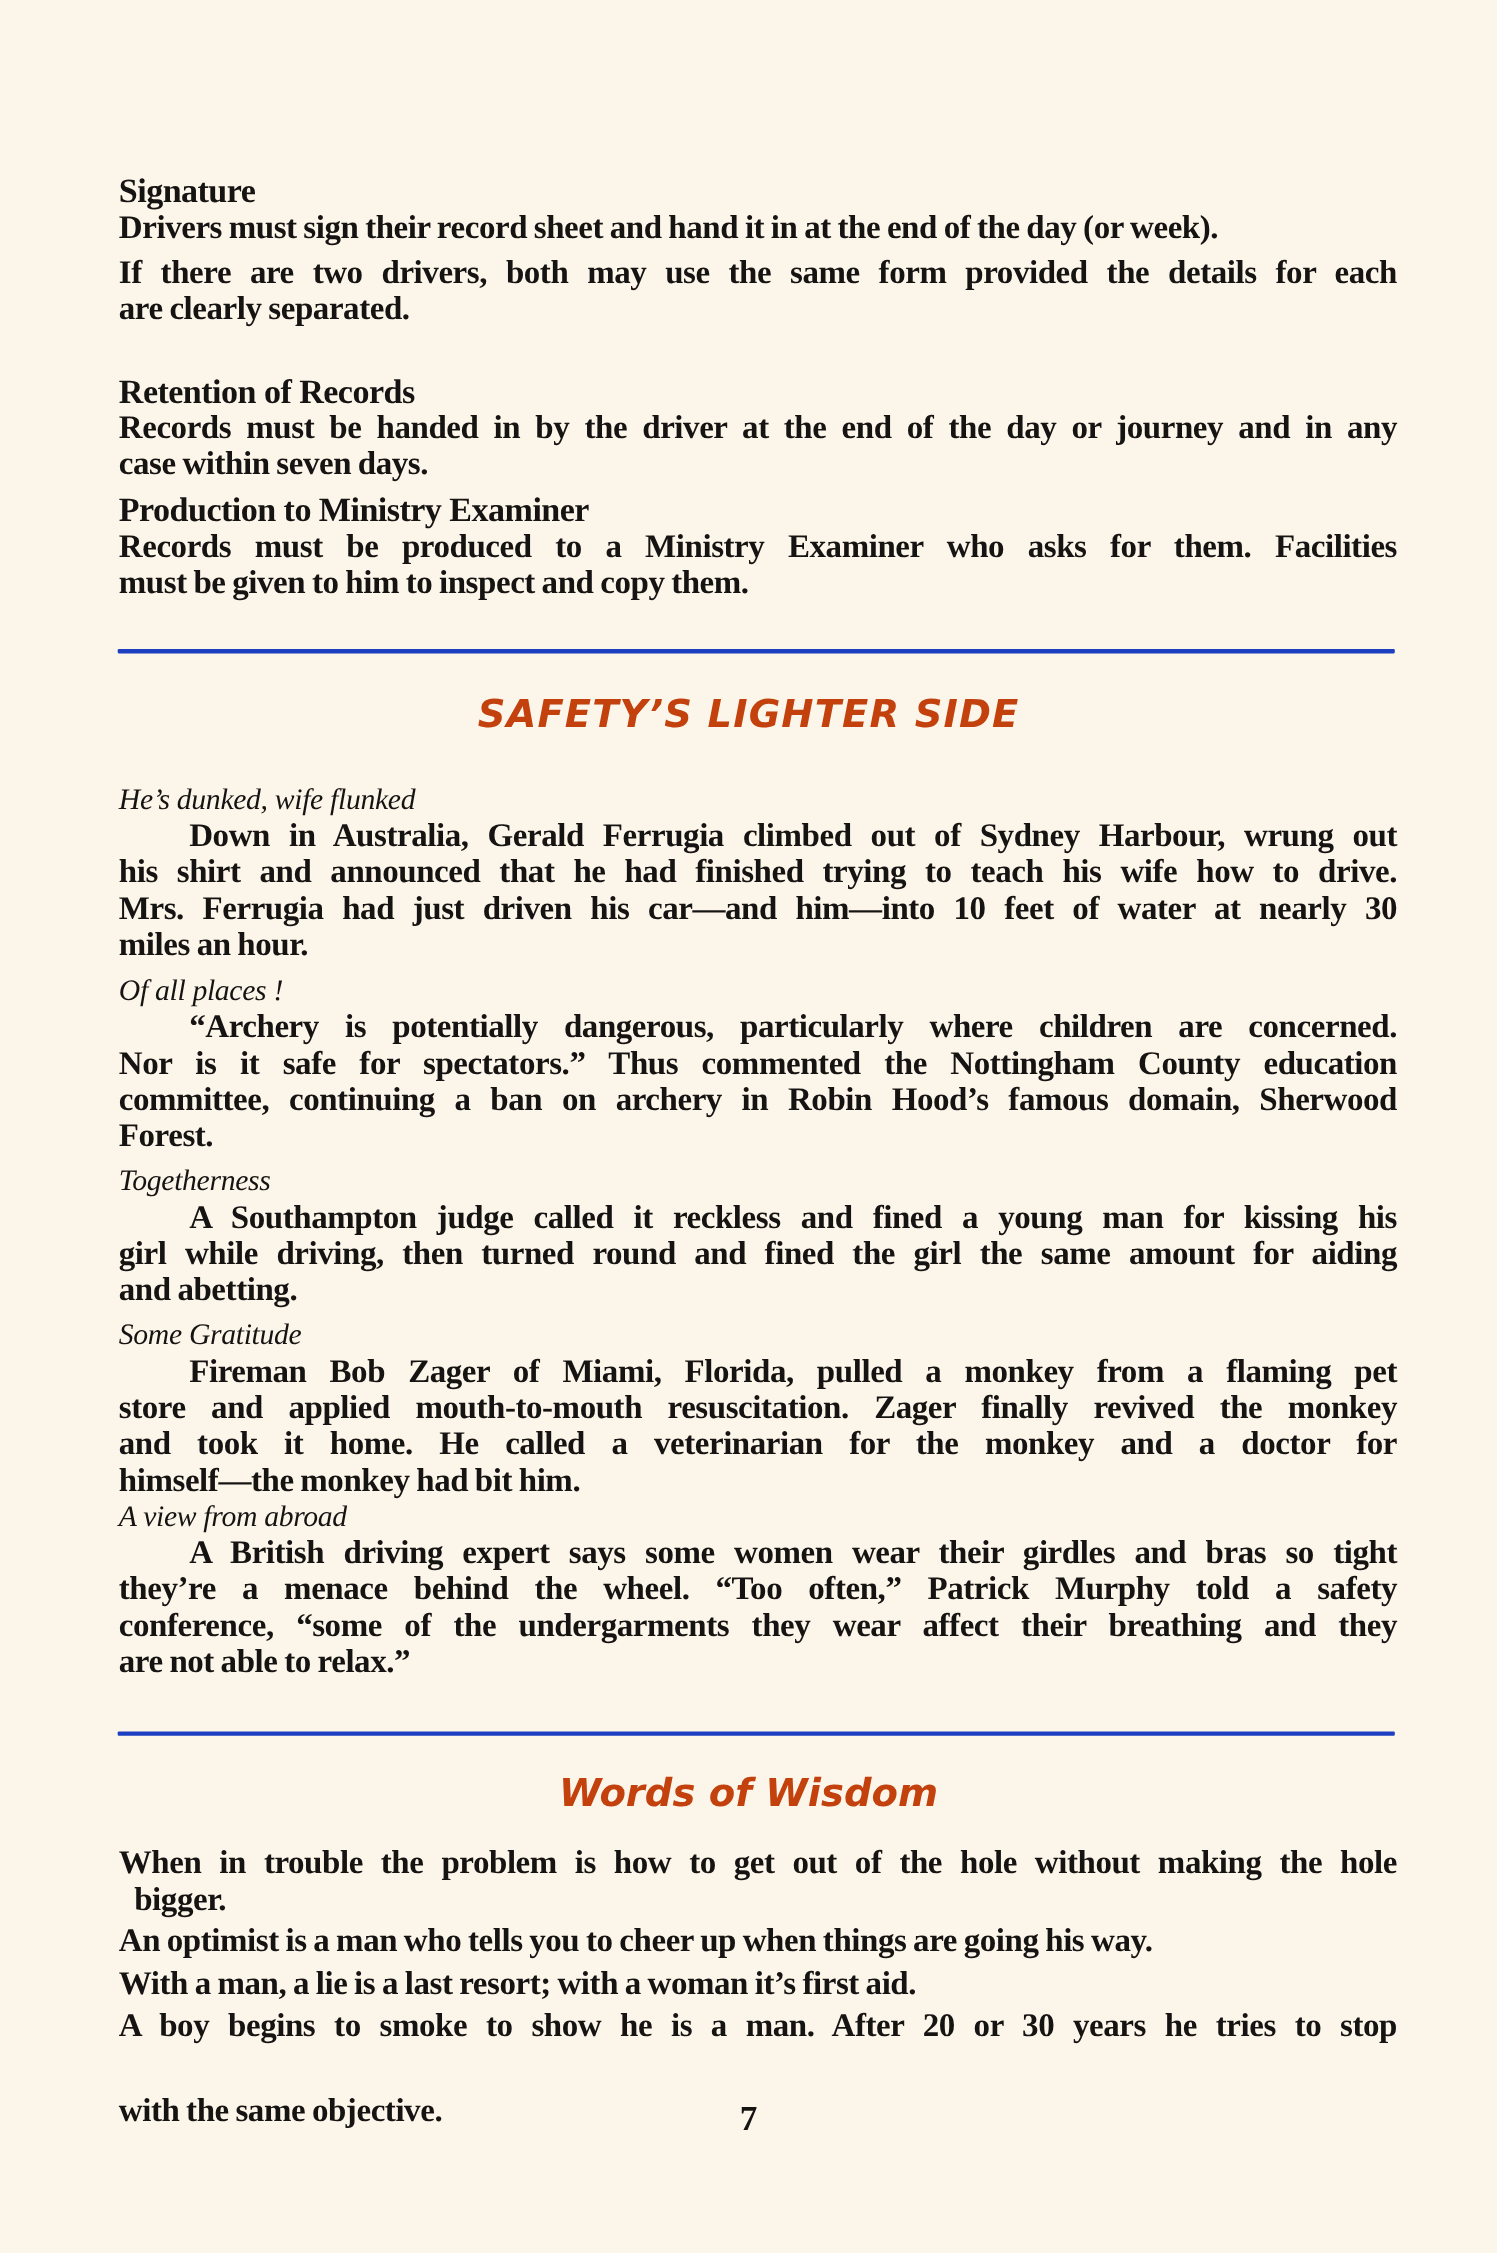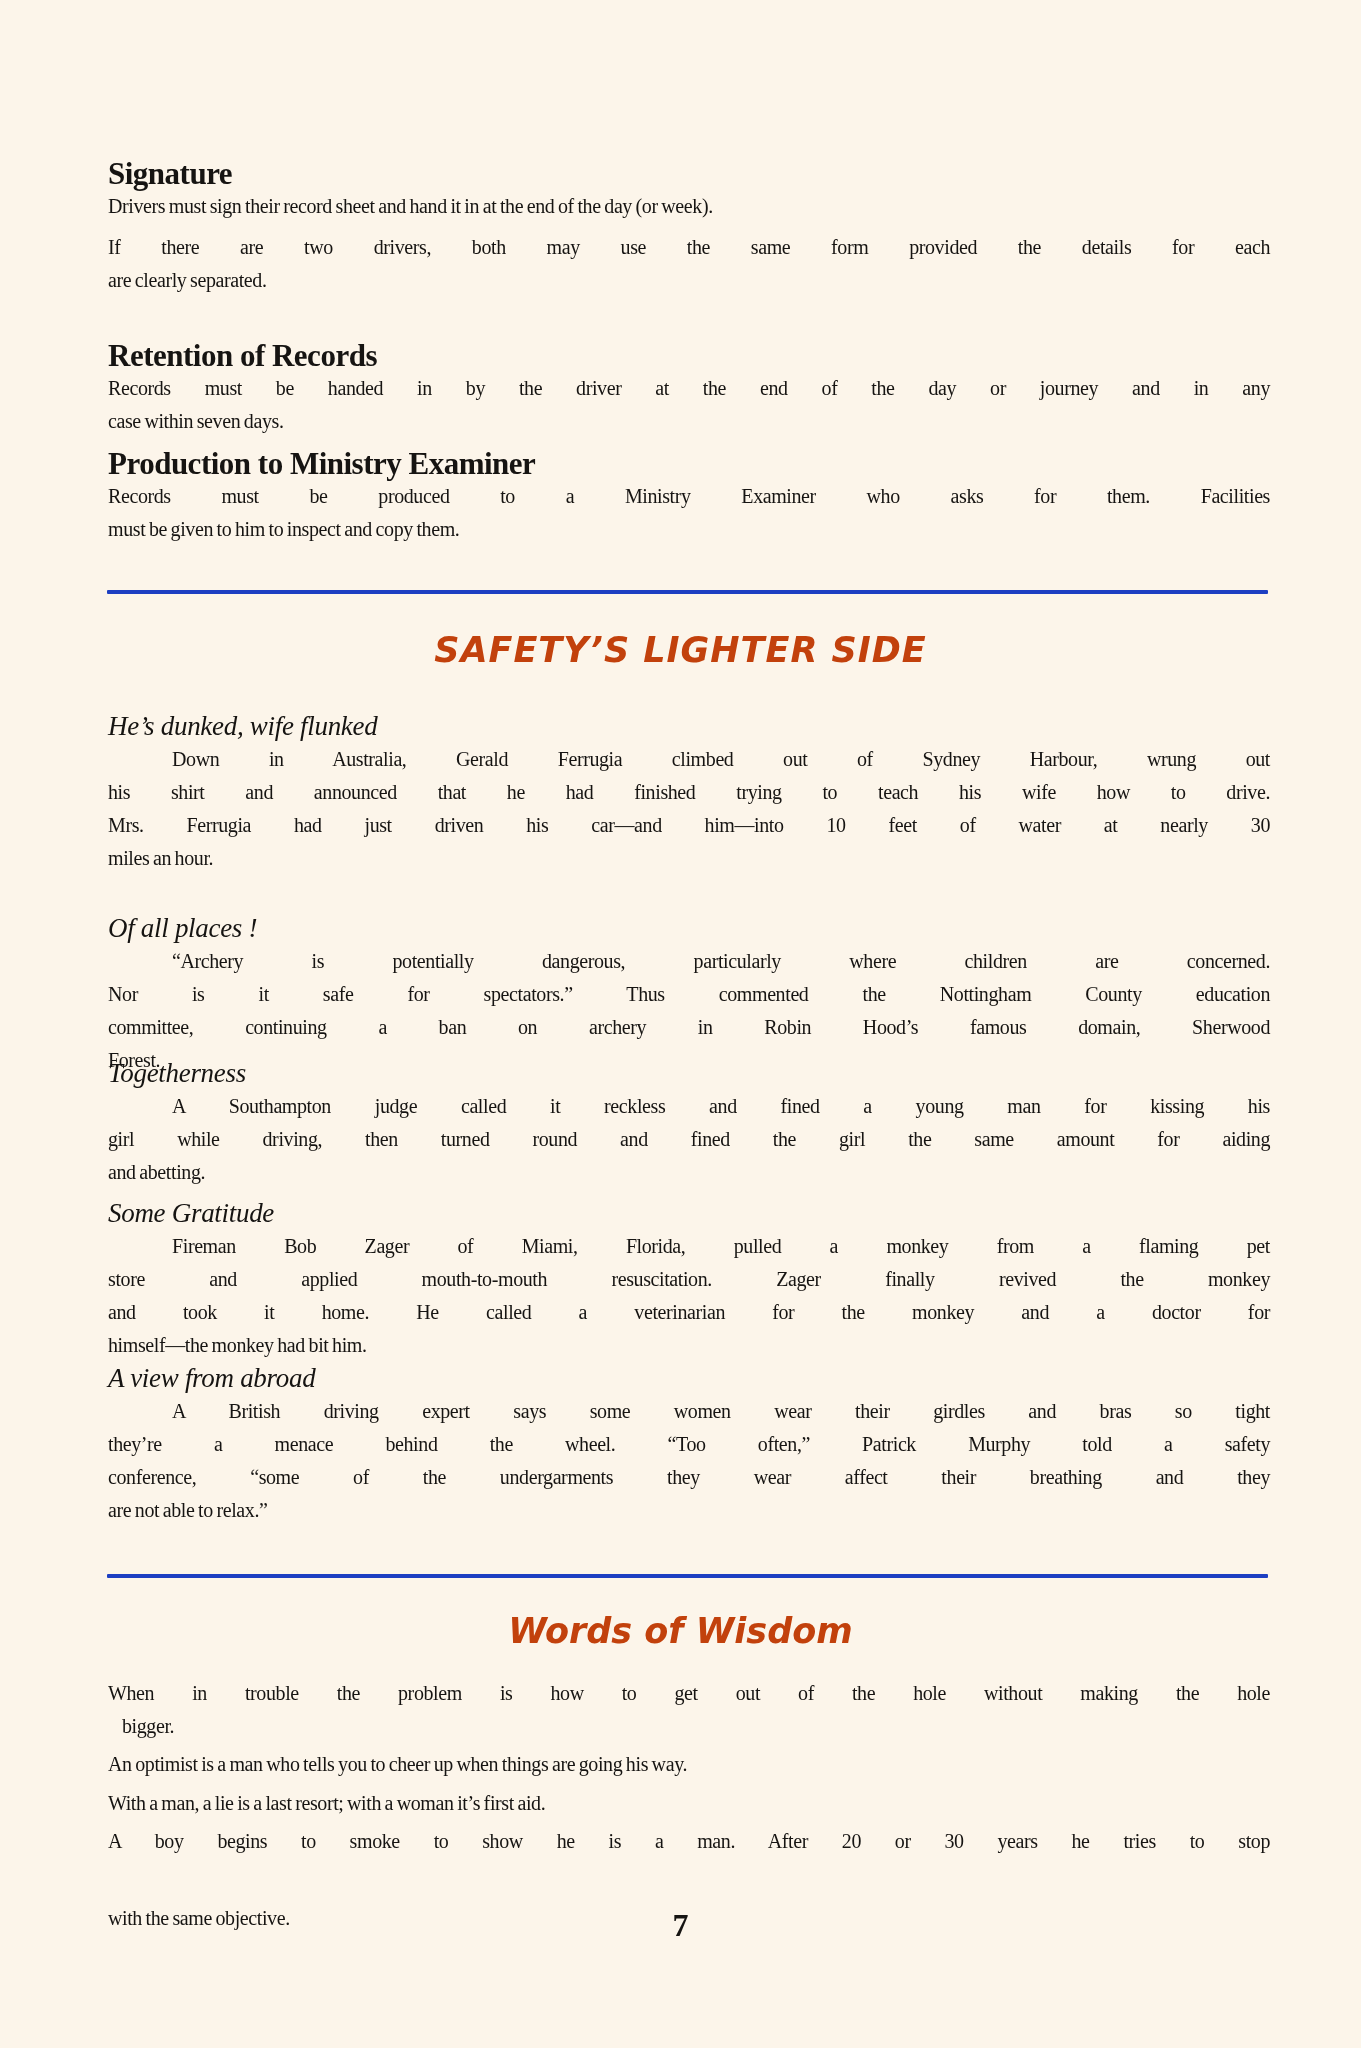--- a/index.html
+++ b/index.html
@@ -23,26 +23,27 @@
     }
     .block {
       position: absolute;
       left: 0;
       width: 1162px;
     }
     .line {
       display: block;
       height: 33px;
       line-height: 33px;
-      font-size: 20px;
+      font-size: 30px;
       white-space: nowrap;
       text-align: justify;
       text-align-last: justify;
       letter-spacing: -0.4px;
       word-spacing: -1px;
+      font-weight: bold;
     }
     .line.last {
       text-align-last: left;
     }
     .line.indent {
       padding-left: 64px;
     }
     .bold-head {
       font-weight: bold;
       font-size: 31px;
@@ -118,21 +119,21 @@
   </div>
 
   <div class="block" style="top:710px;">
     <span class="ital-head">He’s dunked, wife flunked</span>
     <span class="line indent" style="white-space: nowrap;">Down in Australia, Gerald Ferrugia climbed out of Sydney Harbour, wrung out</span>
     <span class="line" style="white-space: nowrap;">his shirt and announced that he had finished trying to teach his wife how to drive.</span>
     <span class="line" style="white-space: nowrap;">Mrs. Ferrugia had just driven his car—and him—into 10 feet of water at nearly 30</span>
     <span class="line last" style="white-space: nowrap;">miles an hour.</span>
   </div>
 
-  <div class="block" style="top:912px;">
+  <div class="block" style="top:884px;">
     <span class="ital-head">Of all places !</span>
     <span class="line indent" style="white-space: nowrap;">“Archery is potentially dangerous, particularly where children are concerned.</span>
     <span class="line" style="white-space: nowrap;">Nor is it safe for spectators.” Thus commented the Nottingham County education</span>
     <span class="line" style="white-space: nowrap;">committee, continuing a ban on archery in Robin Hood’s famous domain, Sherwood</span>
     <span class="line last" style="white-space: nowrap;">Forest.</span>
   </div>
 
   <div class="block" style="top:1057px;">
     <span class="ital-head">Togetherness</span>
     <span class="line indent" style="white-space: nowrap;">A Southampton judge called it reckless and fined a young man for kissing his</span>

